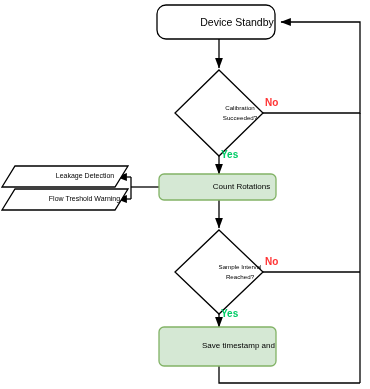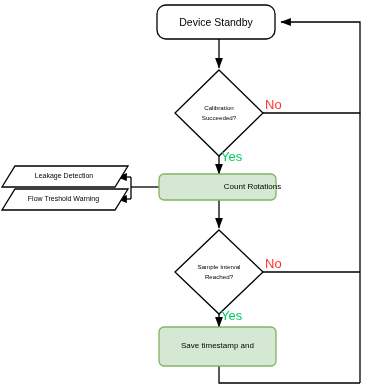--- a/index.html
+++ b/index.html
@@ -28,37 +28,38 @@
   .node-label {
     position: absolute;
     display: flex;
     flex-direction: column;
     align-items: center;
     justify-content: center;
     text-align: center;
     color: #000000;
     pointer-events: none;
     line-height: 1.55;
+    padding-left: 21px;
   }
   .lbl-term {
     font-size: 10.5px;
   }
   .lbl-proc {
     font-size: 8px;
   }
   .lbl-dec {
     font-size: 6.2px;
   }
   .lbl-io {
     font-size: 7px;
   }
   .edge-label {
     position: absolute;
-    font-size: 13px;
-    font-weight: normal;
+    font-size: 10px;
+    font-weight: bold;
     white-space: nowrap;
   }
   .edge-no {
     color: #ff3333;
   }
   .edge-yes {
     color: #00cc66;
   }
 </style>
 </head>
@@ -116,21 +117,21 @@
 
   <div class="node-label lbl-term" style="left:157px; top:5px; width:118px; height:34px;">
     <span>Device Standby</span>
   </div>
 
   <div class="node-label lbl-dec" style="left:179px; top:93px; width:80px; height:40px;">
     <span>Calibration</span>
     <span>Succeeded?</span>
   </div>
 
-  <div class="node-label lbl-proc" style="left:159px; top:174px; width:123px; height:26px;margin-left:32px;">
+  <div class="node-label lbl-proc" style="left:159px; top:174px; width:123px; height:26px;">
     <span>Count Rotations</span>
   </div>
 
   <div class="node-label lbl-io" style="left:14px; top:166px; width:100px; height:21px;">
     <span>Leakage Detection</span>
   </div>
 
   <div class="node-label lbl-io" style="left:11px; top:189px; width:105px; height:21px;">
     <span>Flow Treshold Warning</span>
   </div>

